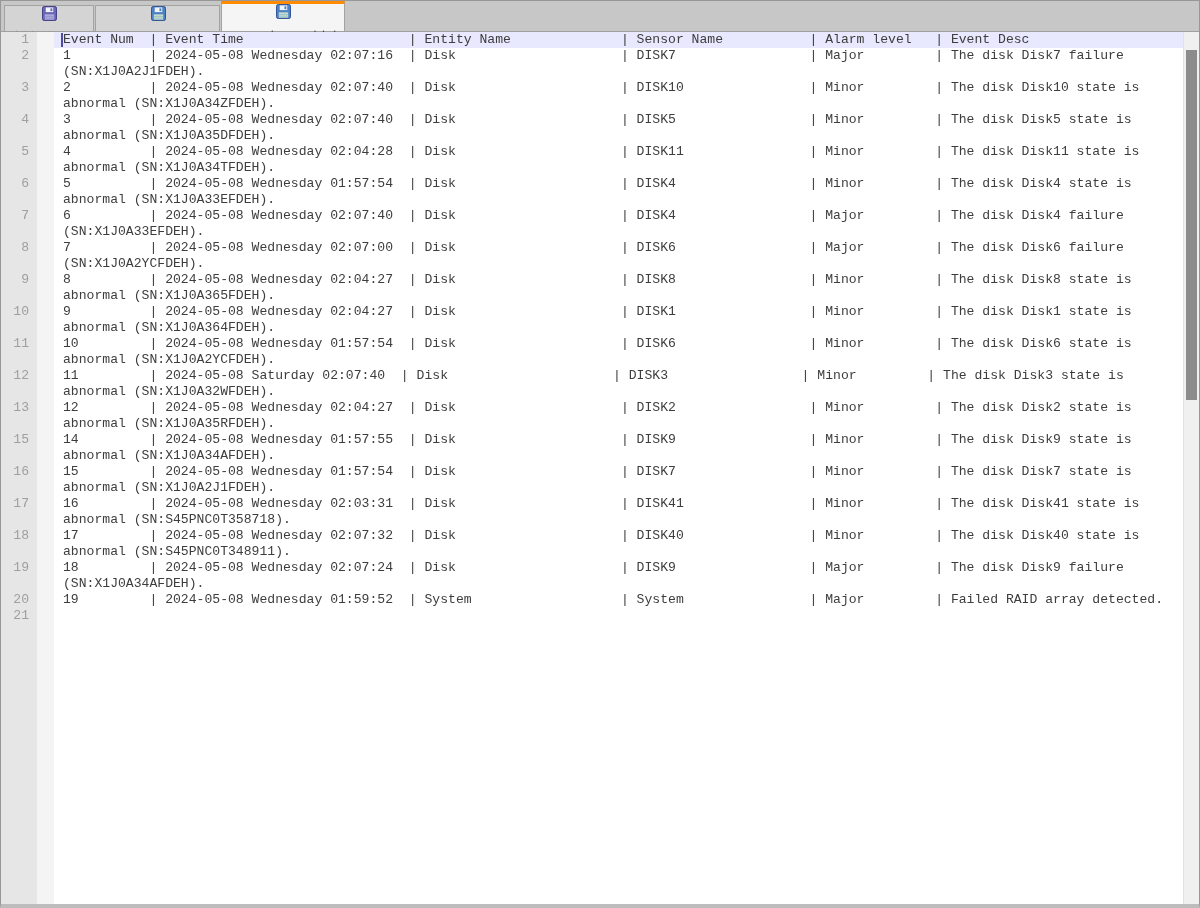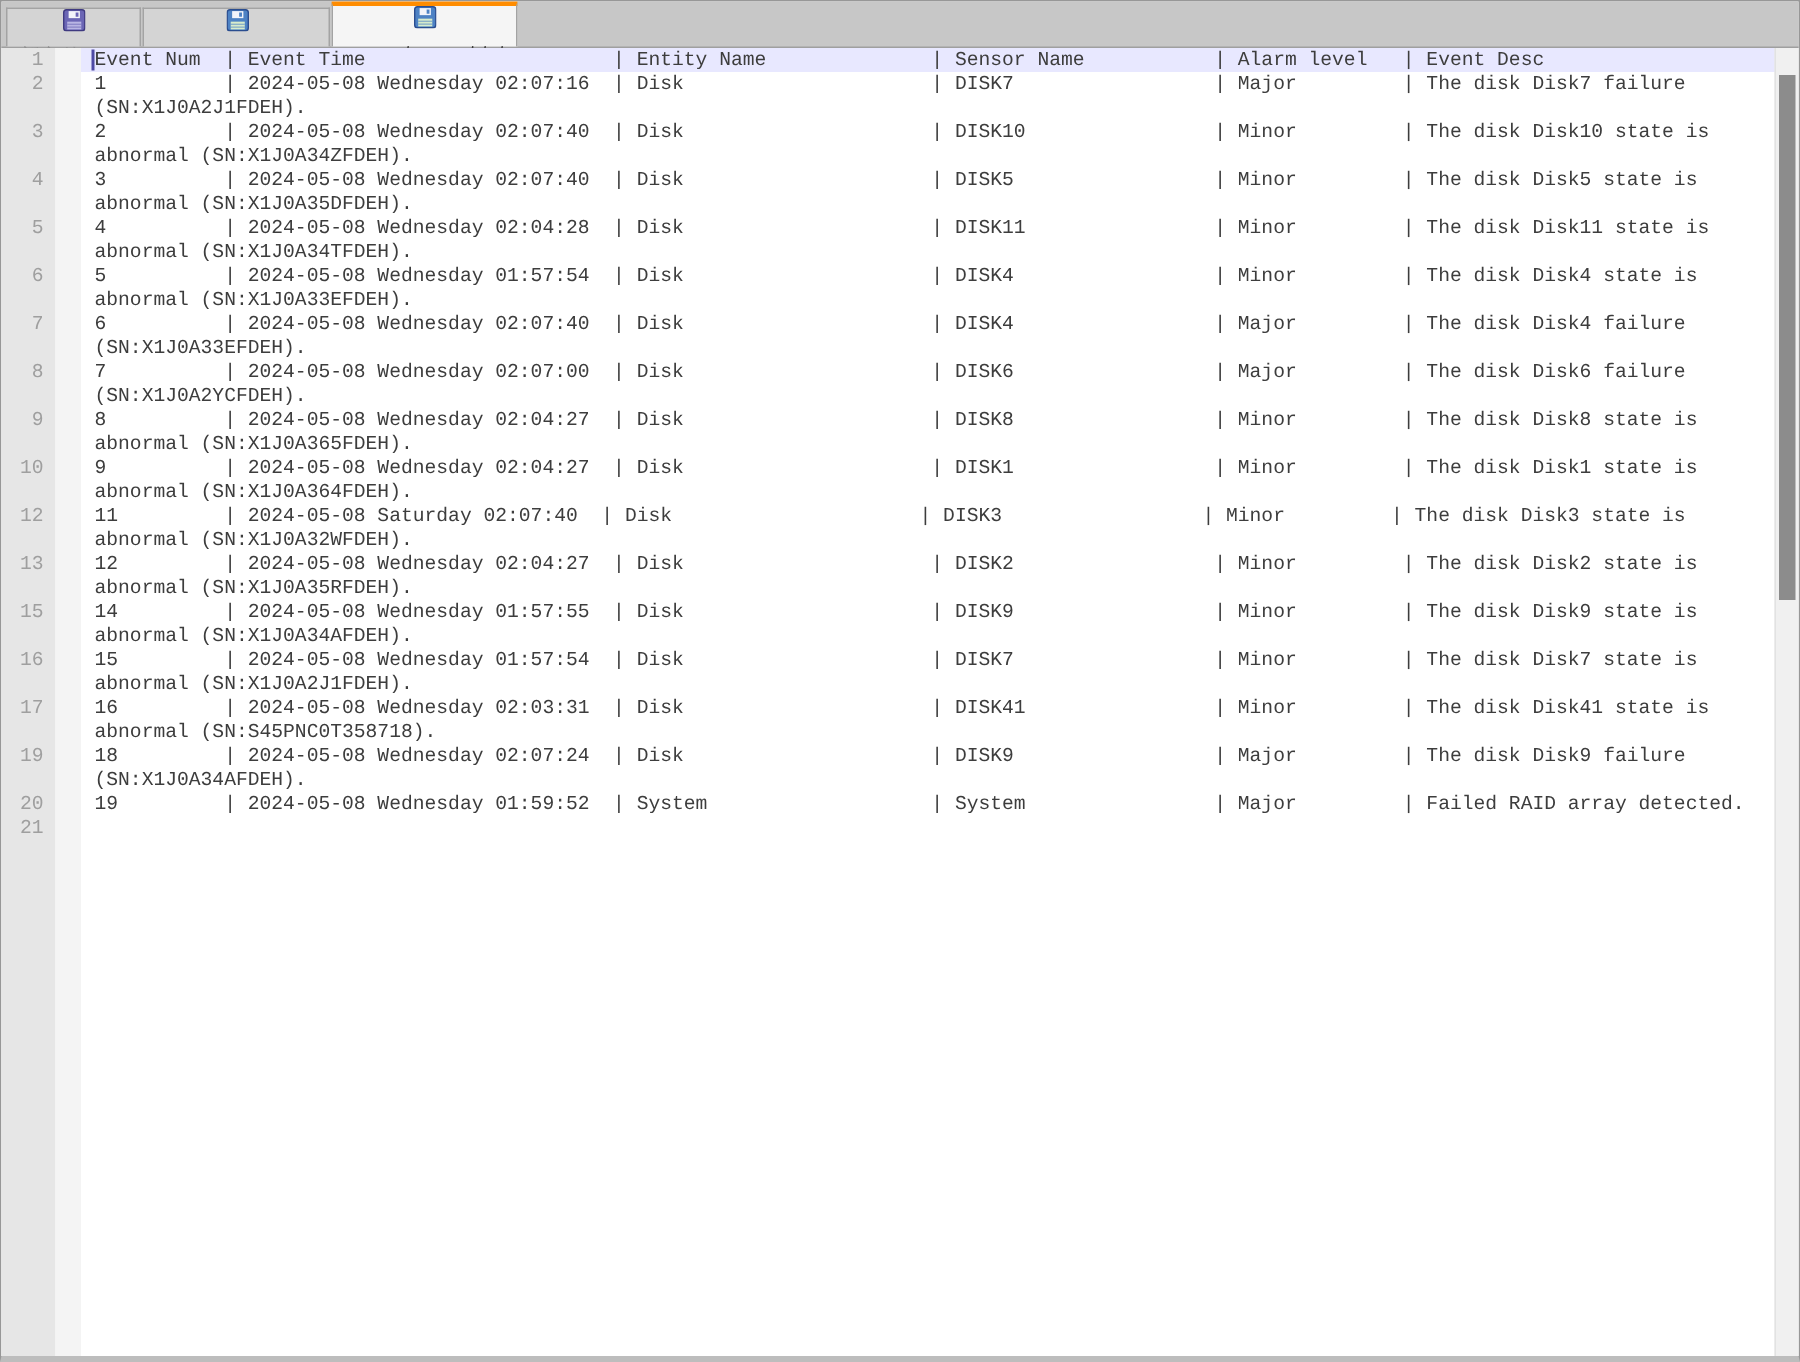--- a/index.html
+++ b/index.html
@@ -121,20 +121,25 @@
           <div class="ln">9</div>
           <div class="band"></div>
           <div class="content">8          | 2024-05-08 Wednesday 02:04:27  | Disk                     | DISK8                 | Minor         | The disk Disk8 state is abnormal (SN:X1J0A365FDEH).</div>
         </div>
         <div class="row">
           <div class="ln">10</div>
           <div class="band"></div>
           <div class="content">9          | 2024-05-08 Wednesday 02:04:27  | Disk                     | DISK1                 | Minor         | The disk Disk1 state is abnormal (SN:X1J0A364FDEH).</div>
         </div>
         <div class="row">
+          <div class="ln">11</div>
+          <div class="band"></div>
+          <div class="content">10         | 2024-05-08 Wednesday 01:57:54  | Disk                     | DISK6                 | Minor         | The disk Disk6 state is abnormal (SN:X1J0A2YCFDEH).</div>
+        </div>
+        <div class="row">
           <div class="ln">12</div>
           <div class="band"></div>
           <div class="content">11         | 2024-05-08 Saturday 02:07:40  | Disk                     | DISK3                 | Minor         | The disk Disk3 state is abnormal (SN:X1J0A32WFDEH).</div>
         </div>
         <div class="row">
           <div class="ln">13</div>
           <div class="band"></div>
           <div class="content">12         | 2024-05-08 Wednesday 02:04:27  | Disk                     | DISK2                 | Minor         | The disk Disk2 state is abnormal (SN:X1J0A35RFDEH).</div>
         </div>
         <div class="row">
@@ -146,20 +151,25 @@
           <div class="ln">16</div>
           <div class="band"></div>
           <div class="content">15         | 2024-05-08 Wednesday 01:57:54  | Disk                     | DISK7                 | Minor         | The disk Disk7 state is abnormal (SN:X1J0A2J1FDEH).</div>
         </div>
         <div class="row">
           <div class="ln">17</div>
           <div class="band"></div>
           <div class="content">16         | 2024-05-08 Wednesday 02:03:31  | Disk                     | DISK41                | Minor         | The disk Disk41 state is abnormal (SN:S45PNC0T358718).</div>
         </div>
         <div class="row">
+          <div class="ln">18</div>
+          <div class="band"></div>
+          <div class="content">17         | 2024-05-08 Wednesday 02:07:32  | Disk                     | DISK40                | Minor         | The disk Disk40 state is abnormal (SN:S45PNC0T348911).</div>
+        </div>
+        <div class="row">
           <div class="ln">19</div>
           <div class="band"></div>
           <div class="content">18         | 2024-05-08 Wednesday 02:07:24  | Disk                     | DISK9                 | Major         | The disk Disk9 failure (SN:X1J0A34AFDEH).</div>
         </div>
         <div class="row">
           <div class="ln">20</div>
           <div class="band"></div>
           <div class="content">19         | 2024-05-08 Wednesday 01:59:52  | System                   | System                | Major         | Failed RAID array detected.</div>
         </div>
         <div class="row">

